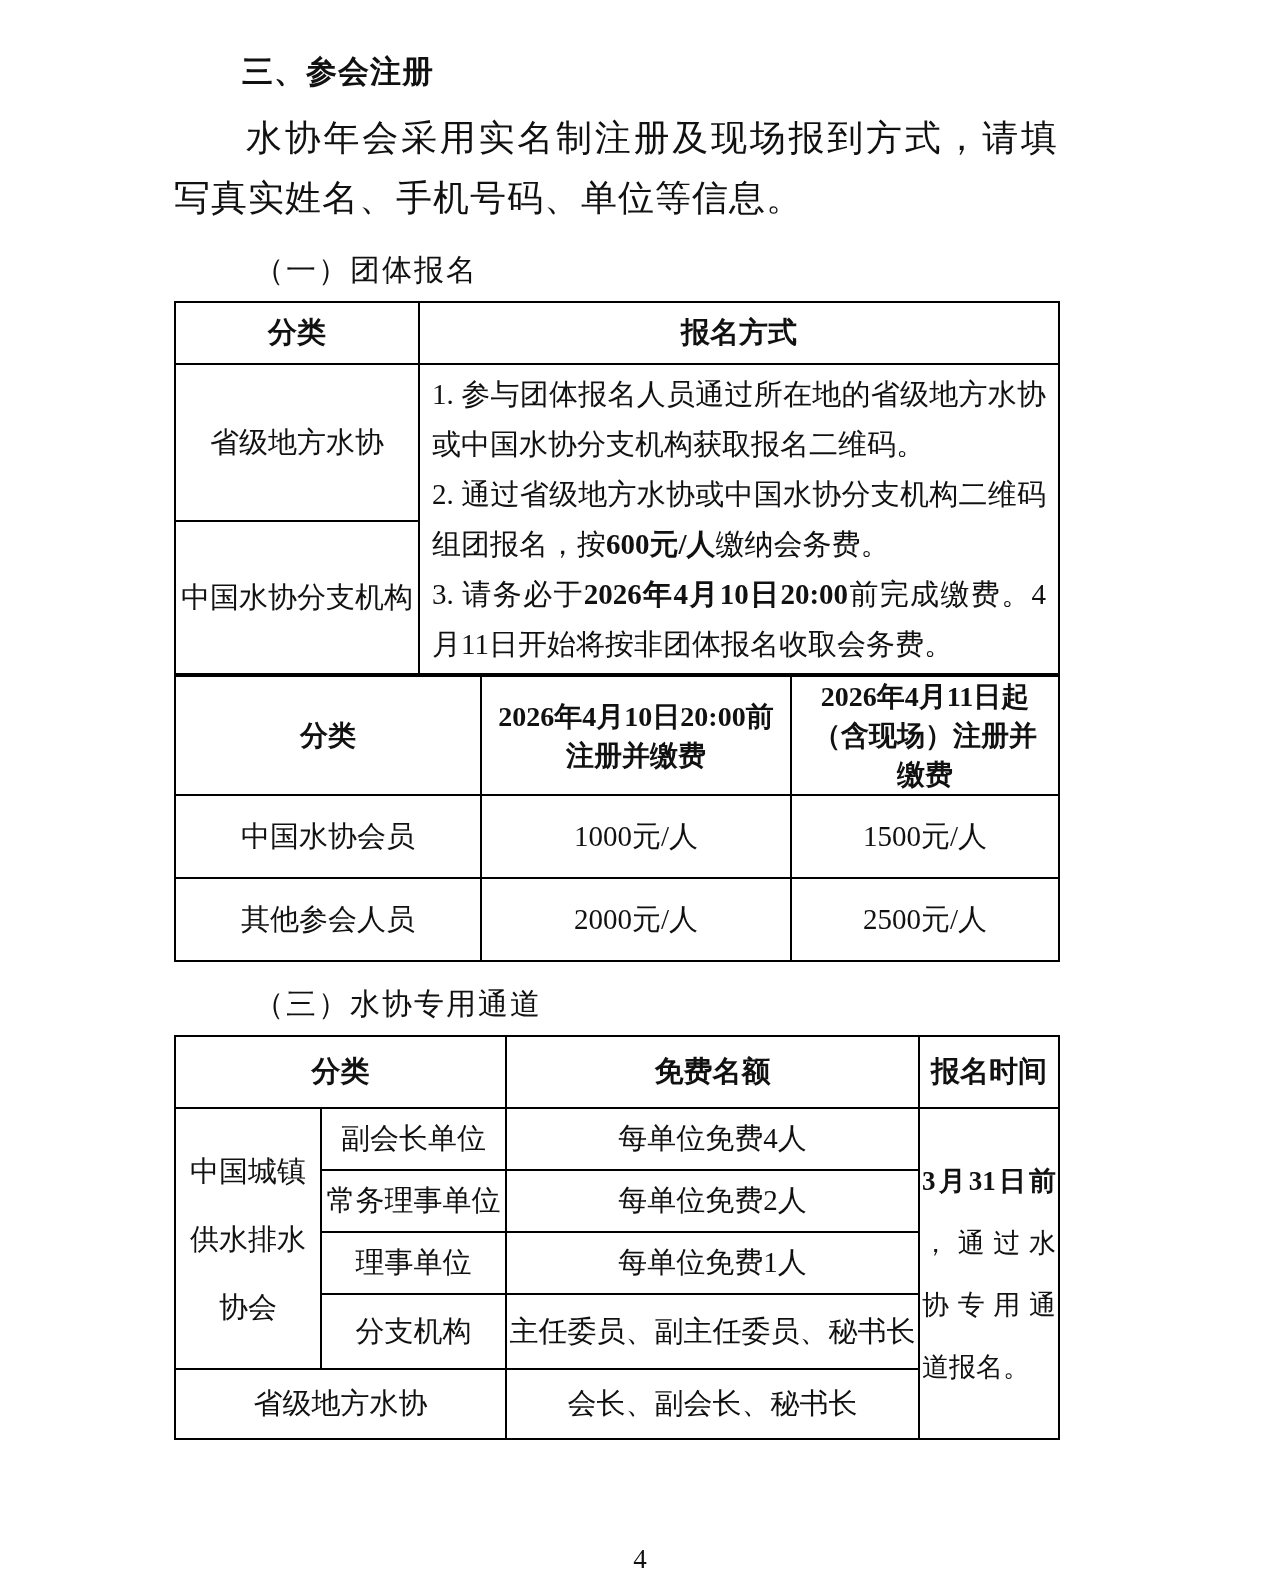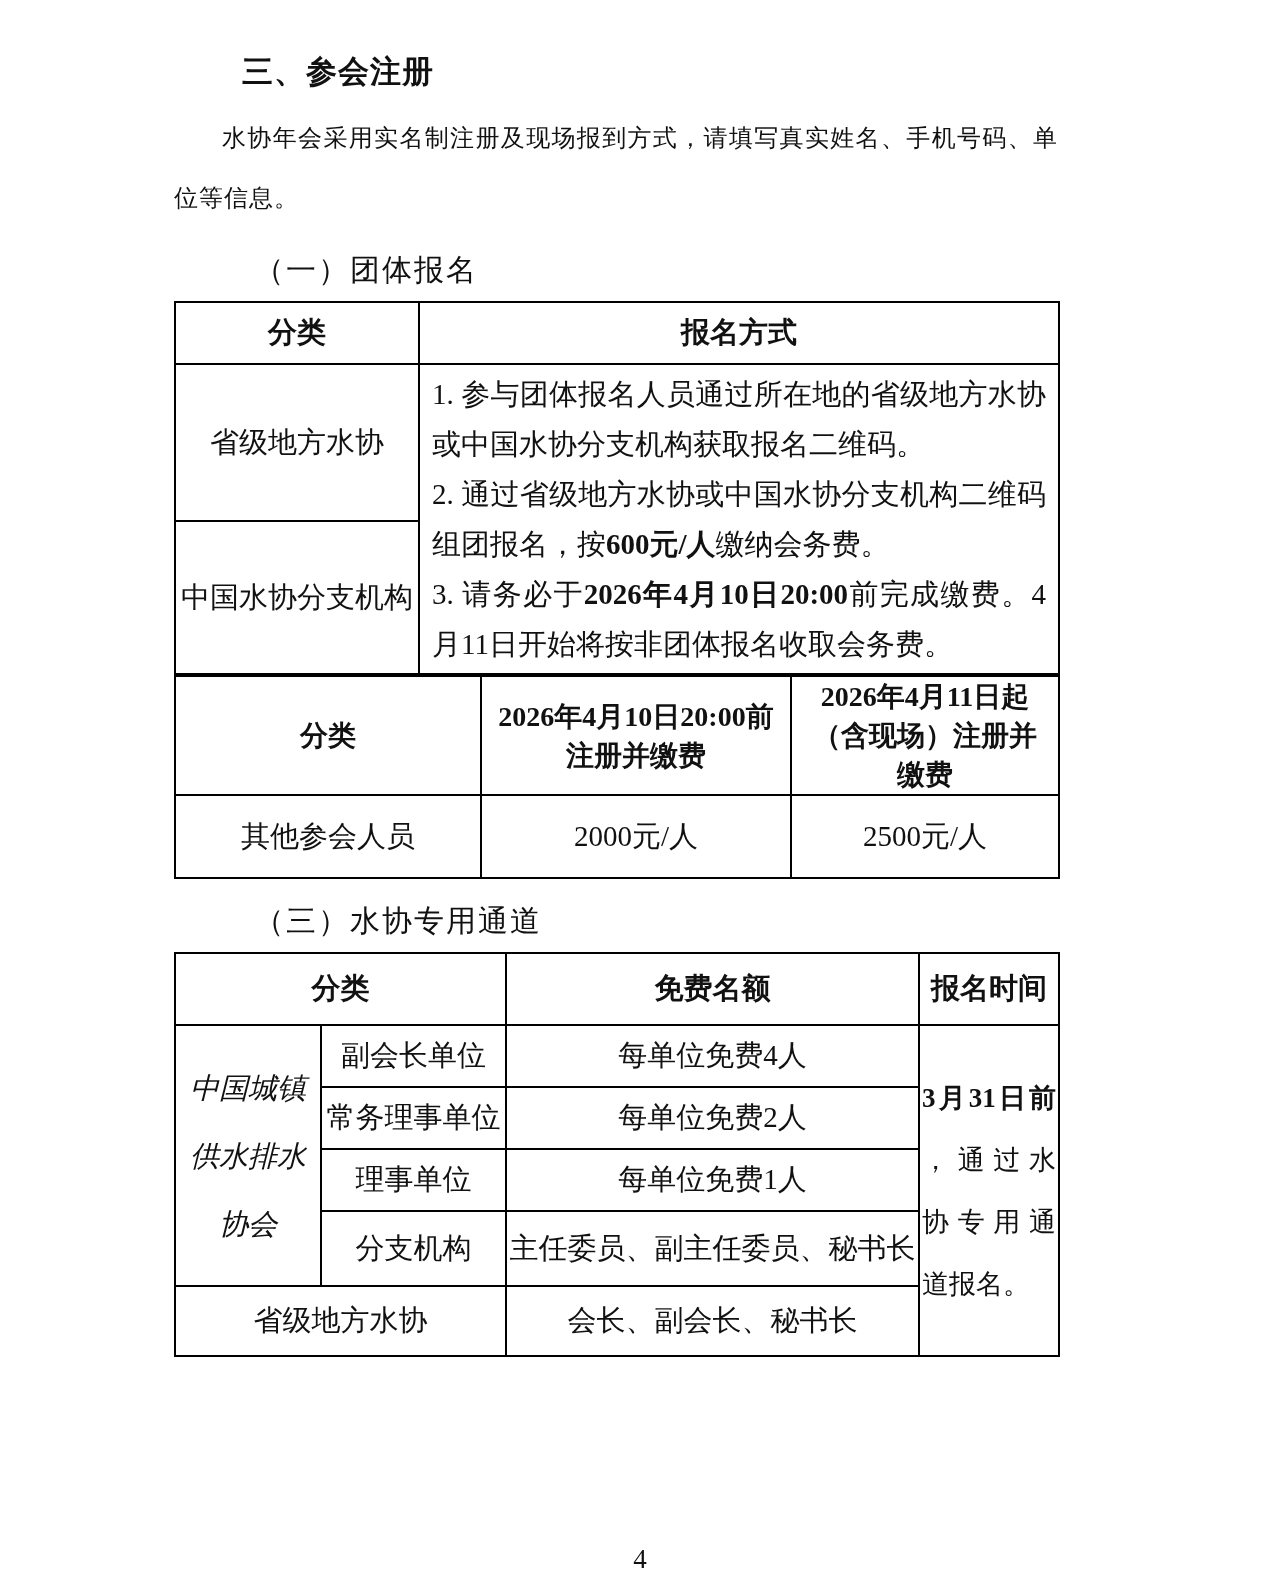--- a/index.html
+++ b/index.html
@@ -23,21 +23,21 @@
   .sec-title {
     margin: 50px 0 0 68px;
     font-family: "DejaVu Sans", "Liberation Sans", sans-serif;
     font-weight: 700;
     font-size: 31px;
     line-height: 42px;
     letter-spacing: 1px;
   }
   .intro {
     margin-top: 16px;
-    font-size: 24px;
+    font-size: 36px;
     line-height: 60px;
     text-indent: 2em;
     text-align: justify;
     letter-spacing: 1px;
   }
   .sub-heading {
     margin: 22px 0 10px 80px;
     font-size: 30px;
     font-weight: 500;
     letter-spacing: 2px;
@@ -80,21 +80,21 @@
   .t2 th { font-size: 28px; line-height: 39px; padding: 0 8px; }
   
   .t3 .ca { width: 146px; }
   .t3 .cb { width: 185px; }
   .t3 .cc { width: 413px; }
   .t3 .cd { width: 140px; }
   .t3 tr.hdr { height: 72px; }
   .t3 tr.row { height: 62px; }
   .t3 tr.row4 { height: 75px; }
   .t3 tr.row5 { height: 70px; }
-  .t3 td.org-cell { line-height: 68px; font-size: 29px; font-style: italic; }
+  .t3 td.org-cell { line-height: 68px; font-size: 29px; }
   .t3 td.time-cell {
     font-size: 27px;
     line-height: 62px;
     padding: 0 2px;
     text-align: justify;
     text-align-last: left;
     line-break: anywhere;
     word-break: break-all;
   }
   b { font-weight: 700; }
@@ -149,20 +149,25 @@
       <colgroup>
           <col class="c1">
           <col class="c2">
           <col class="c3">
         </colgroup>
       <tbody>
           <tr class="hdr">
         <th>分类</th>
         <th>2026年4月10日20:00前注册并缴费</th>
         <th>2026年4月11日起（含现场）注册并缴费</th>
+      </tr>
+      <tr class="row">
+        <td>中国水协会员</td>
+        <td>1000元/人</td>
+        <td>1500元/人</td>
       </tr>
       <tr class="row">
         <td>其他参会人员</td>
         <td>2000元/人</td>
         <td>2500元/人</td>
       </tr>
     </tbody>
       </table>
 
     <h2 class="sub-heading">（三）水协专用通道</h2>

